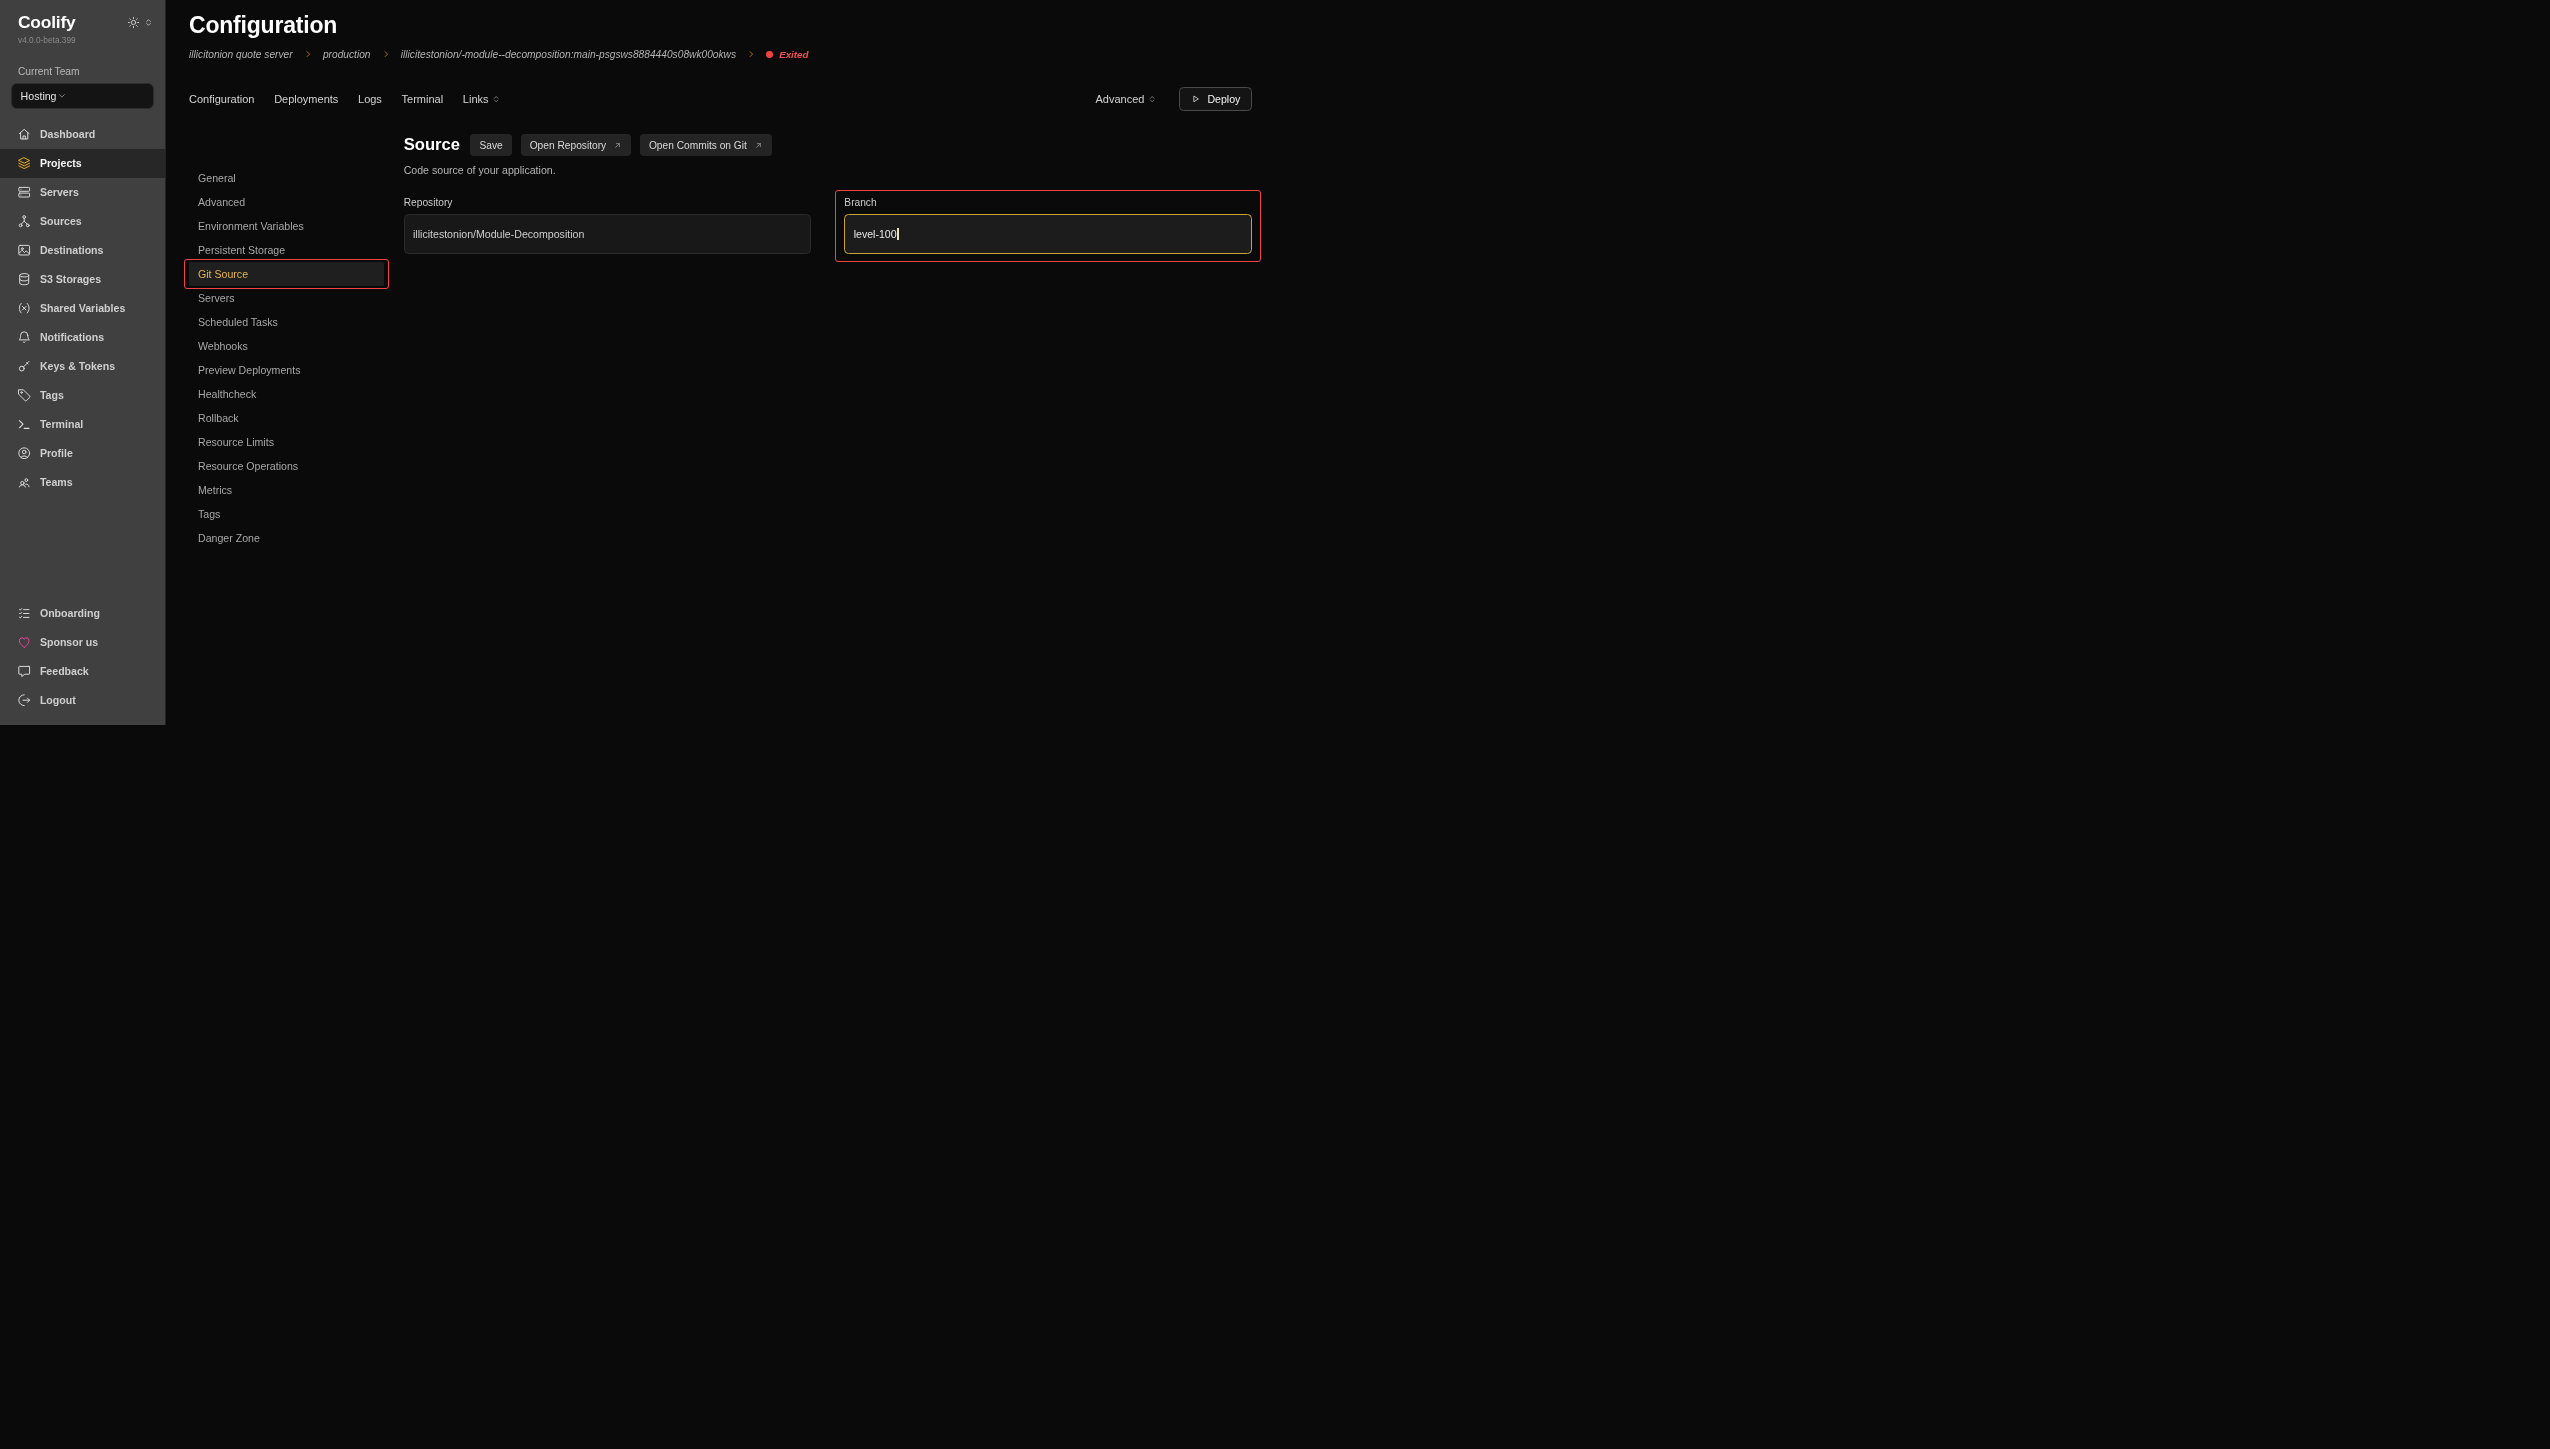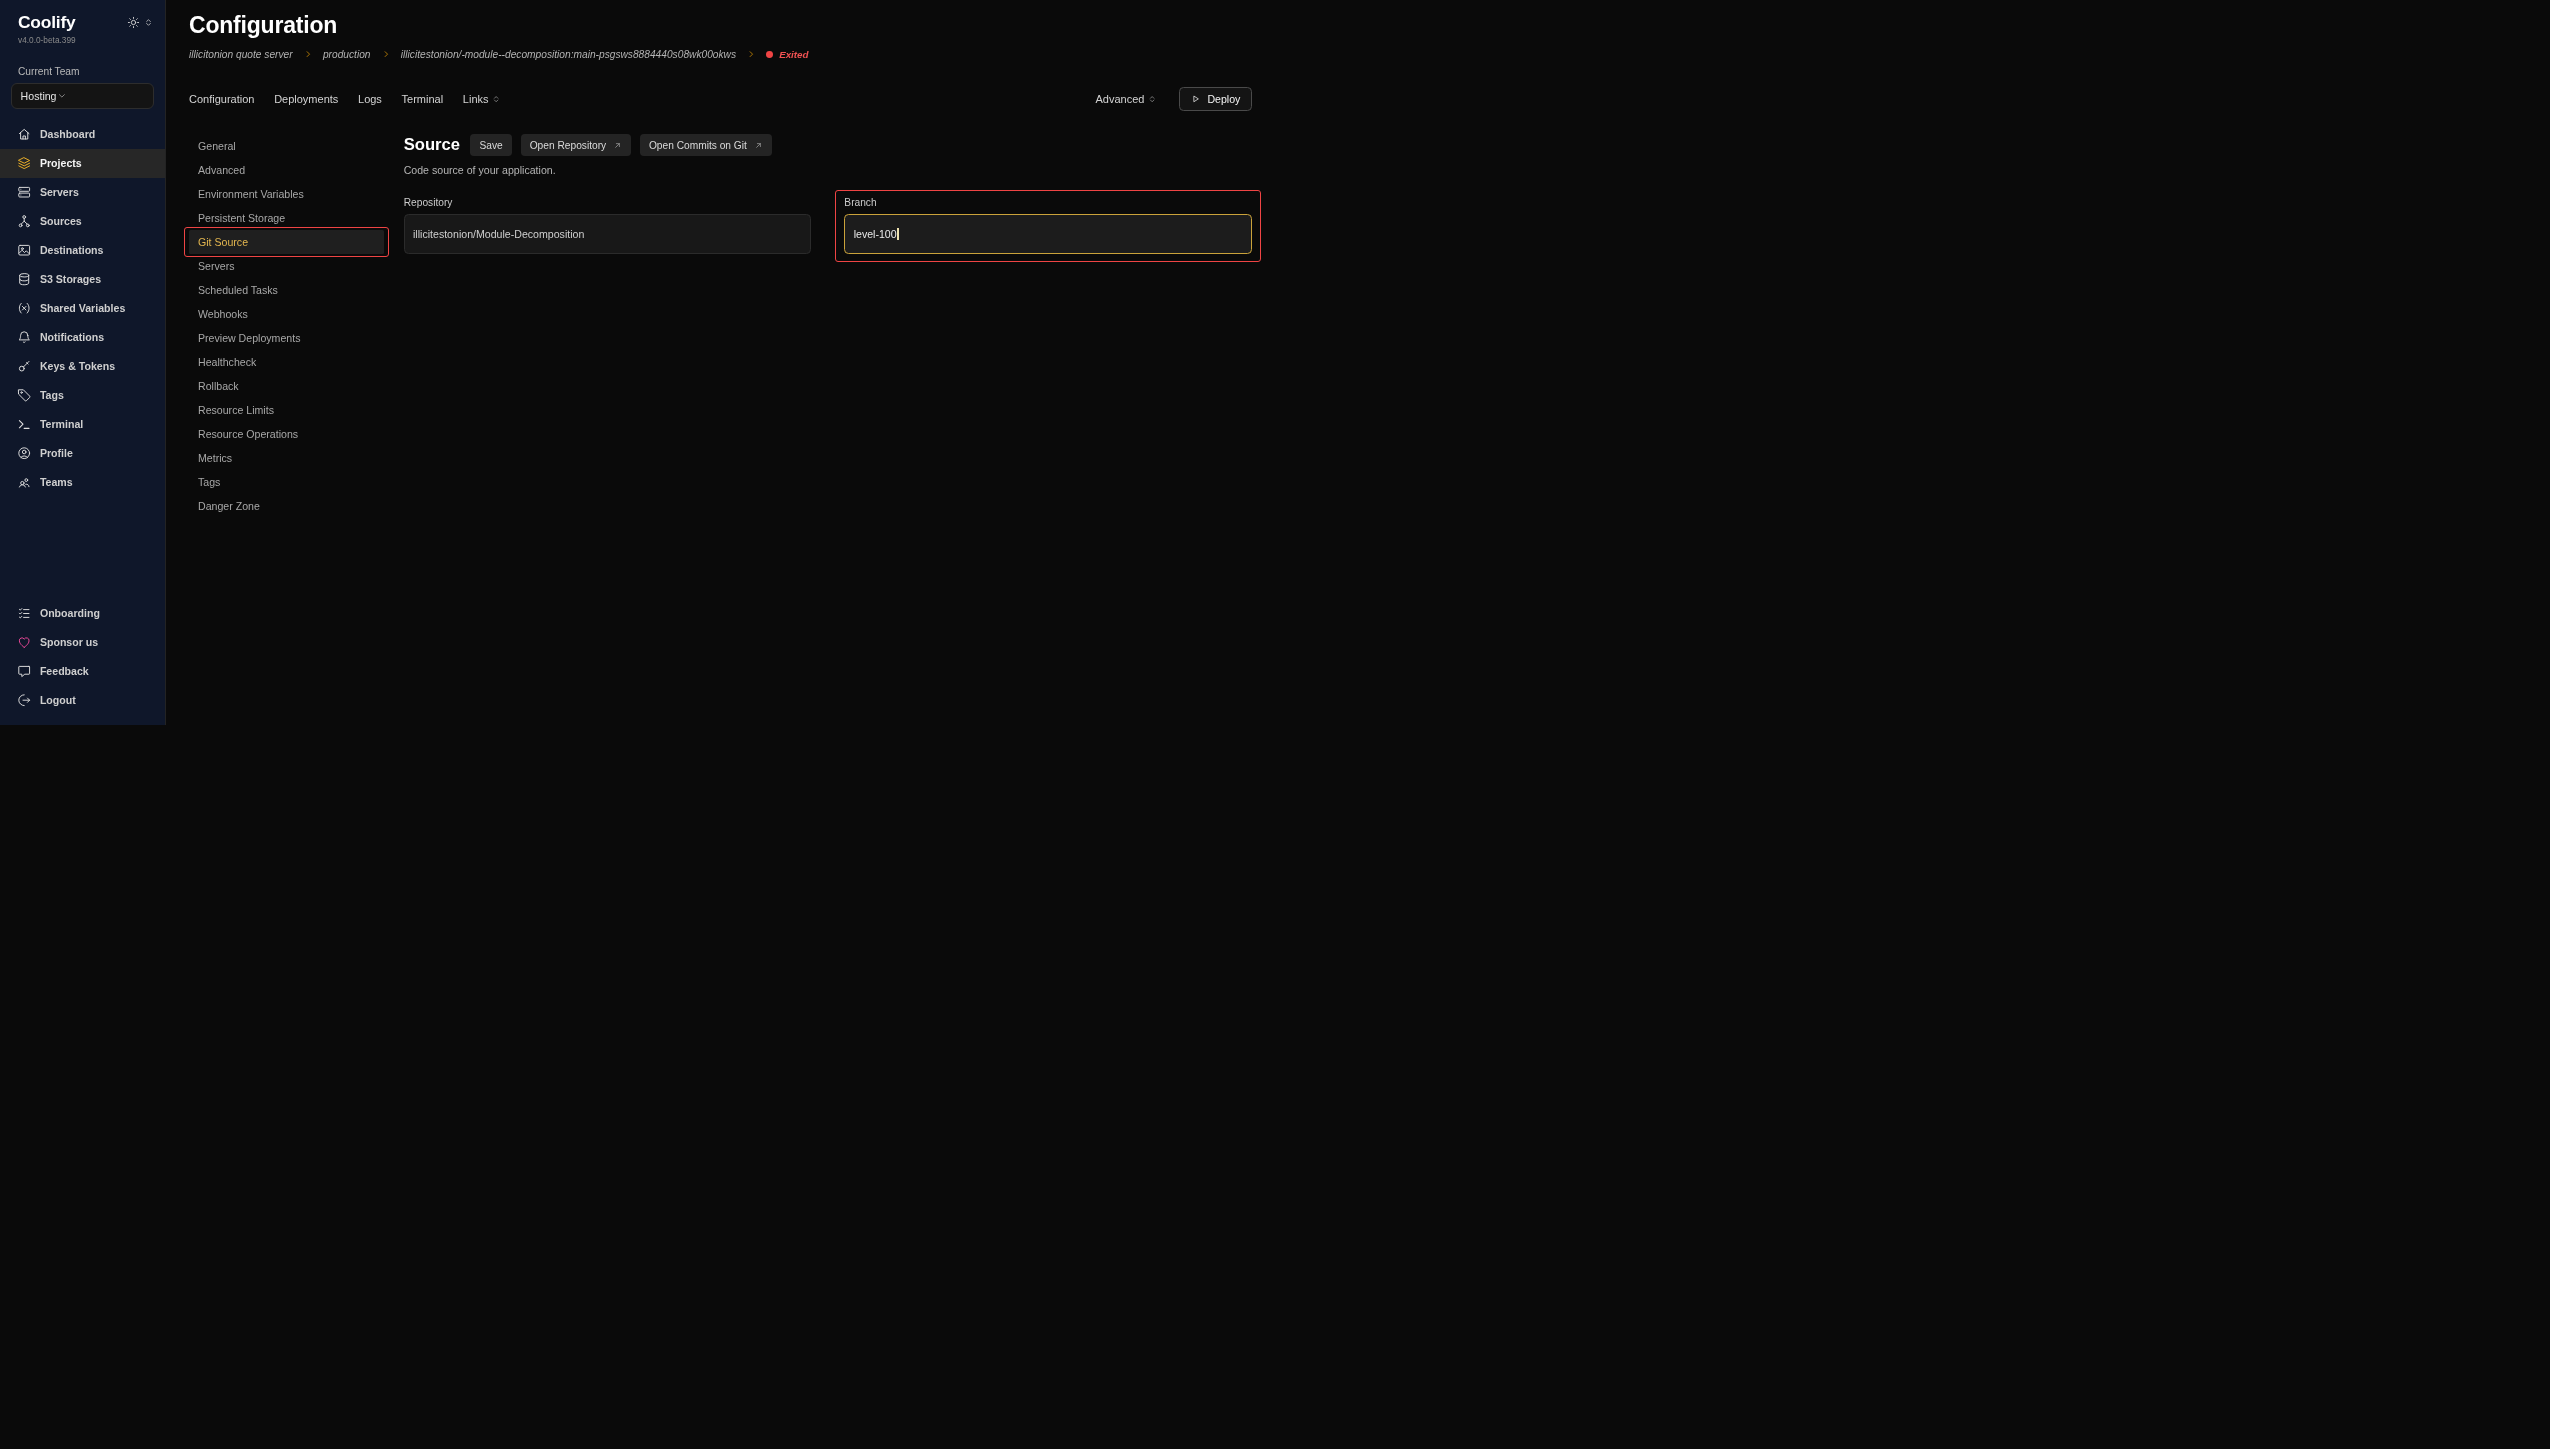--- a/index.html
+++ b/index.html
@@ -10,21 +10,21 @@
     font-family: "Liberation Sans", sans-serif;
     font-size: 10.6px;
     display: flex;
     overflow: hidden;
   }
   svg { display: block; }
 
   
   .sidebar {
     width: 166px; min-width: 166px; height: 100%;
-    background: #0f172a;
+    background: #404040;
     border-right: 0.8px solid #232323;
     display: flex; flex-direction: column;
     padding: 12px 0 10.6px;
   }
   .brand-row { display: flex; align-items: center; gap: 7.6px; padding: 0 12px 0 18px; }
   .brand { font-size: 17.4px; font-weight: 700; color: #ffffff; letter-spacing: -0.2px; }
   .brand-icons { margin-left: auto; display: flex; align-items: center; gap: 4.5px; color: #d4d4d4; }
   .icon-btn { cursor: pointer; display: flex; }
   .version { padding: 2.3px 18px 0; color: #8a8a8a; font-size: 8.3px; }
   .team-label { padding: 21px 18px 6px; color: #b9b9b9; font-size: 10.2px; }
@@ -61,21 +61,21 @@
   .tabs-spacer { flex: 1; }
   .advanced-toggle { display: flex; align-items: center; gap: 3.8px; color: #d4d4d4; cursor: pointer; }
   .deploy-btn {
     display: flex; align-items: center; gap: 6.8px;
     border: 0.8px solid #4a4a4a; background: #141414; color: #f5f5f5;
     border-radius: 4.5px; padding: 5.3px 10.6px; font-size: 10.6px;
     font-family: inherit; cursor: pointer; margin-left: 3px;
   }
 
   .content { display: flex; gap: 19.7px; margin-top: 23px; flex: 1; }
-  .subnav { width: 195px; min-width: 195px; list-style: none; font-size: 10.6px; color: #a8a8a8; }
+  .subnav { width: 195px; min-width: 195px; list-style: none; font-size: 10.6px; color: #a8a8a8; margin-top: 32px; }
   .subnav-item { padding: 6px 9px; cursor: pointer; border-radius: 1.5px; position: relative; }
   .subnav-item.active { background: #1f1f1f; color: #e3b64f; }
 
   .annotation-ring {
     position: absolute; border: 1.5px solid #ef4444; border-radius: 3px;
     pointer-events: none;
   }
   .ring-subnav { inset: -3px -5.3px; }
   .ring-branch { inset: -7.6px -9px; }
 

